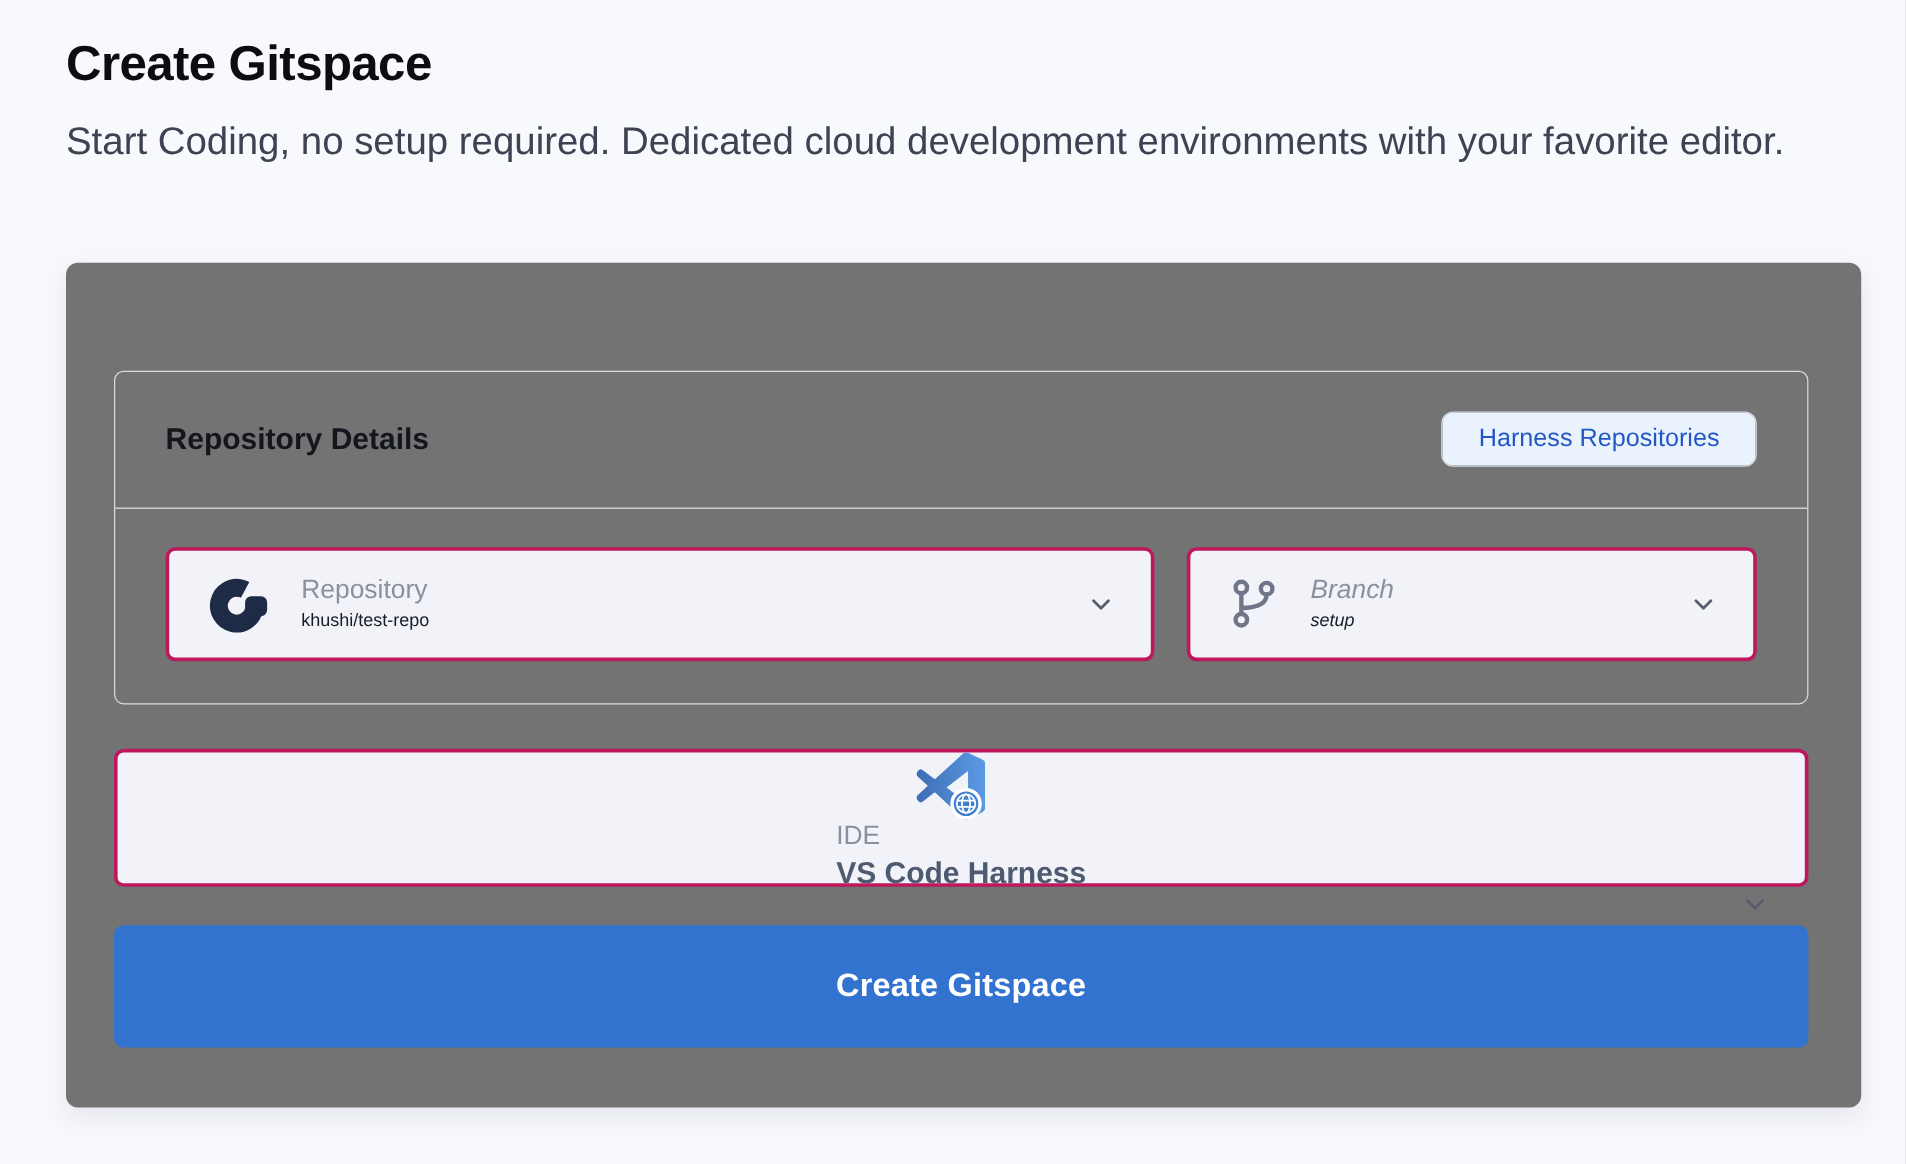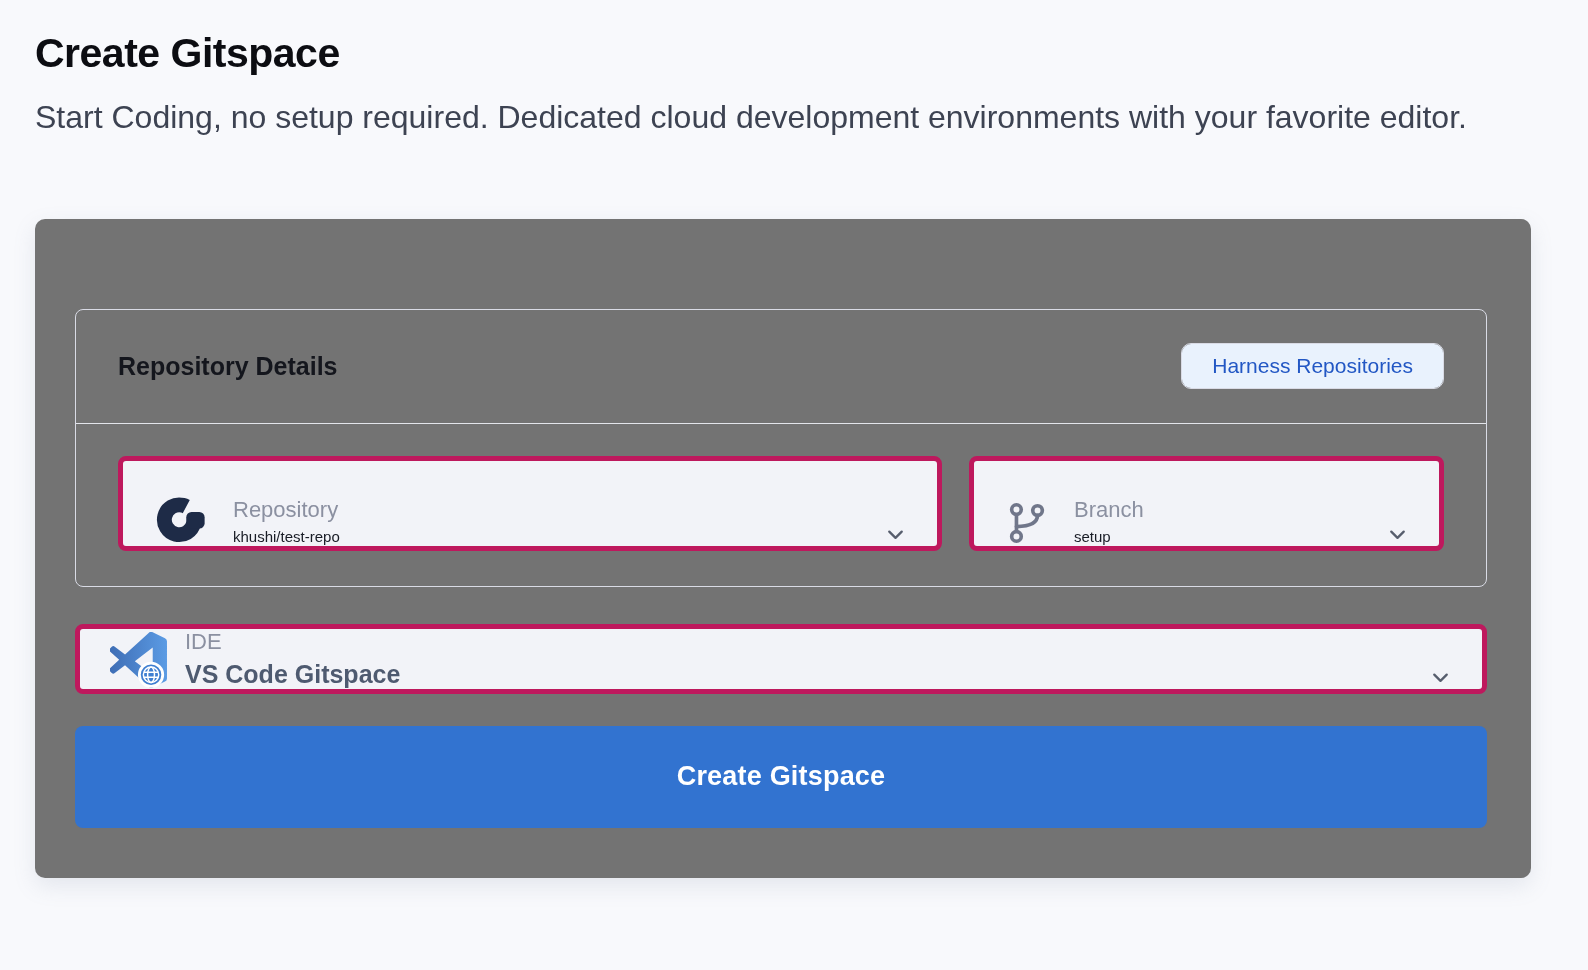--- a/index.html
+++ b/index.html
@@ -3,21 +3,21 @@
 <meta charset="utf-8">
 <style>
   * { box-sizing: border-box; }
   html, body {
     margin: 0; padding: 0;
     width: 1588px; height: 970px;
     background: #f8f9fc;
     font-family: "Liberation Sans", sans-serif;
     overflow: hidden;
   }
-  .page { padding: 30px 0 0 35px; }
+  .page { padding: 30px 0 0 55px; }
 
   .page-title {
     margin: 0;
     font-size: 41px;
     font-weight: 700;
     color: #0c0d12;
     letter-spacing: -0.5px;
   }
   .page-subtitle {
     margin: 16px 0 0 0;
@@ -83,30 +83,30 @@
     color: #2257c4;
   }
 
   .fields-row {
     padding: 32px 42px 35px 42px;
     display: flex;
     gap: 27px;
   }
   .field {
     background: #f2f3f8;
-    border: 5px solid #be185d;
+    border: 3px solid #be185d;
     border-radius: 8px;
     height: 95px;
     display: flex;
-    align-items: flex-end;
+    align-items: center;
     padding: 0 30px 0 30px;
     cursor: pointer;
   }
   .field-repo { width: 824px; flex: none; }
-  .field-branch { flex: 1; }
+  .field-branch { flex: 1; font-style: italic; }
   .field .icon {
     flex: none;
     display: flex;
     align-items: center;
     justify-content: center;
     margin-right: 24px;
   }
   .field-text {
     display: flex;
     flex-direction: column;
@@ -119,22 +119,23 @@
   }
   .field-value {
     font-size: 15px;
     color: #191c26;
     line-height: 1.1;
   }
   .chev { margin-left: auto; display: flex; align-items: center; }
 
   .field-ide {
     margin-top: 37px;
-    height: 70px;
+    height: 115px;
     width: 100%;
+    flex-direction: column;
   }
   .field-ide .icon { margin-right: 18px; }
   .field-ide .field-value {
     font-weight: 700;
     font-size: 25px;
     color: #4e5a70;
   }
 
   .primary-btn {
     margin-top: 32px;
@@ -226,21 +227,21 @@
           <circle cx="72" cy="75" r="20.5" fill="#3f7fd1" stroke="#ffffff" stroke-width="5"></circle>
           <g stroke="#ffffff" stroke-width="2.6" fill="none">
             <circle cx="72" cy="75" r="13.5"></circle>
             <ellipse cx="72" cy="75" rx="6" ry="13.5"></ellipse>
             <path d="M59.5 70.5h25M59.5 79.5h25"></path>
           </g>
         </svg>
       </span>
       <span class="field-text">
         <span class="field-label">IDE</span>
-        <span class="field-value">VS Code Gitspace</span>
+        <span class="field-value">VS Code Harness</span>
       </span>
       <span class="chev">
         <svg viewBox="0 0 24 24" width="23" height="23" fill="none" stroke="#575d6d" stroke-width="2.4" stroke-linecap="round" stroke-linejoin="round">
             <path d="M5.5 9 12 15.5 18.5 9"></path>
           </svg>
       </span>
     </div>
 
     <button class="primary-btn">Create Gitspace</button>
 

